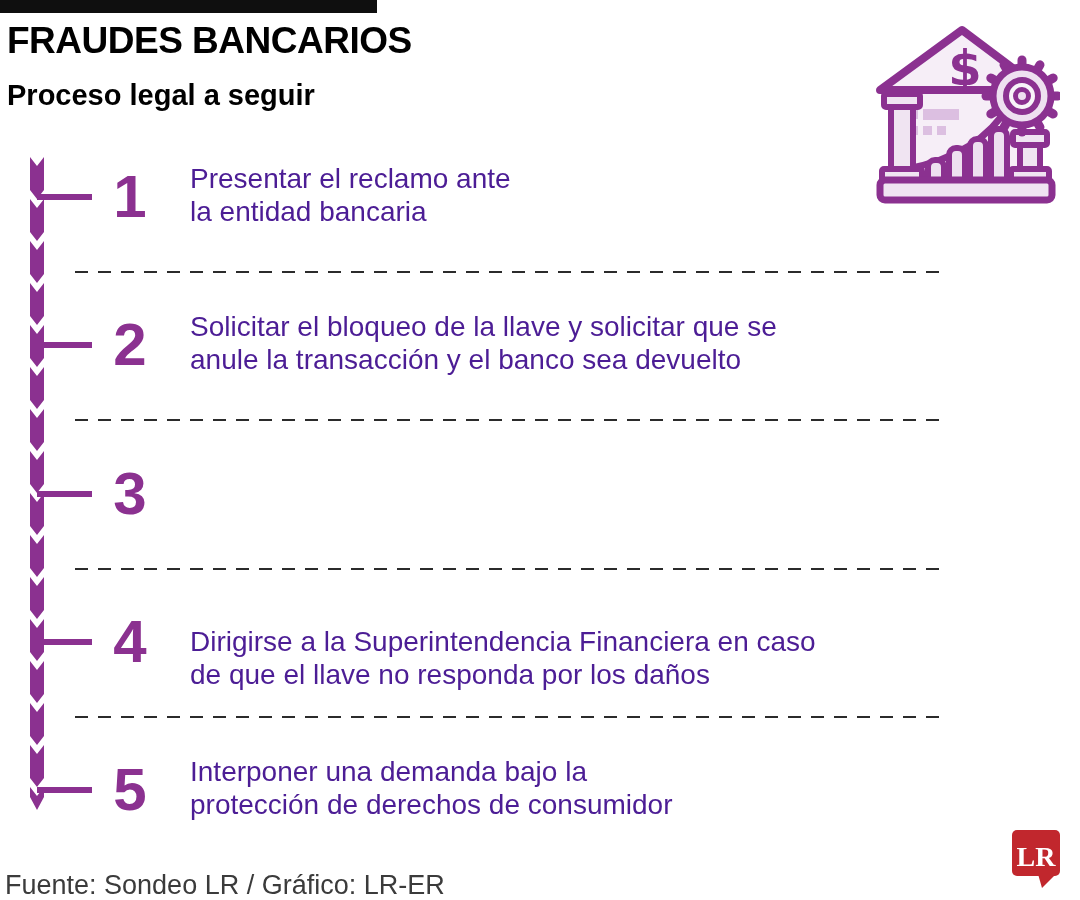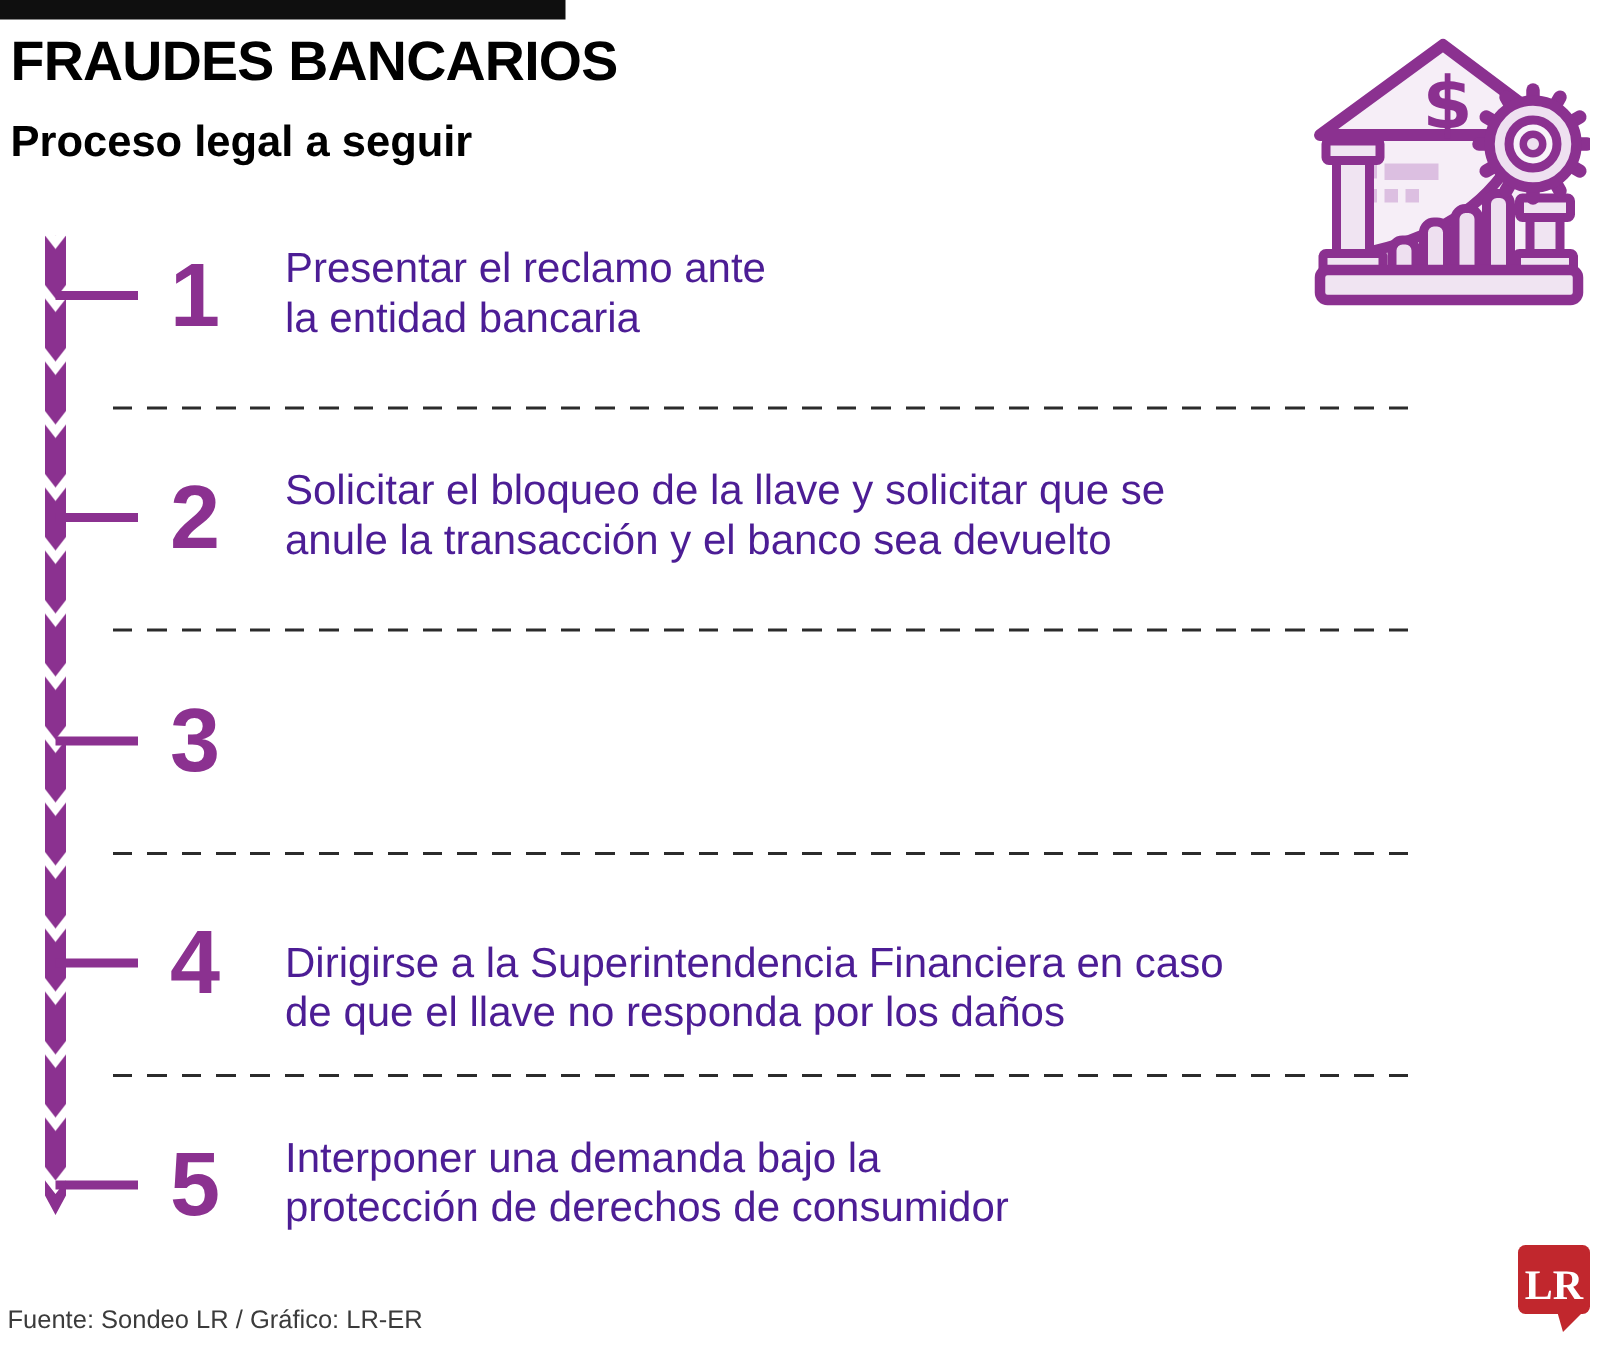--- a/index.html
+++ b/index.html
@@ -16,21 +16,21 @@
     font-size:60px;font-weight:bold;color:#8b3190;left:98px;
   }
   .step-text{
     left:190px;font-size:28px;line-height:33px;color:#4c1d95;white-space:nowrap;
   }
   .step-text span{display:block;}
   .sep{
     left:75px;width:865px;height:2px;
     background:repeating-linear-gradient(90deg,#2b2b2b 0 13px,transparent 13px 23px);
   }
-  #footer-credit{left:5px;top:870px;font-size:17px;color:#3b3b3b;}
+  #footer-credit{left:5px;top:870px;font-size:27px;color:#3b3b3b;}
   svg{display:block;}
 </style>
 </head>
 <body>
 
 <div id="canvas">
 
   <div id="top-bar" class="abs"></div>
   <div id="title" class="abs">FRAUDES BANCARIOS</div>
   <div id="subtitle" class="abs">Proceso legal a seguir</div>

